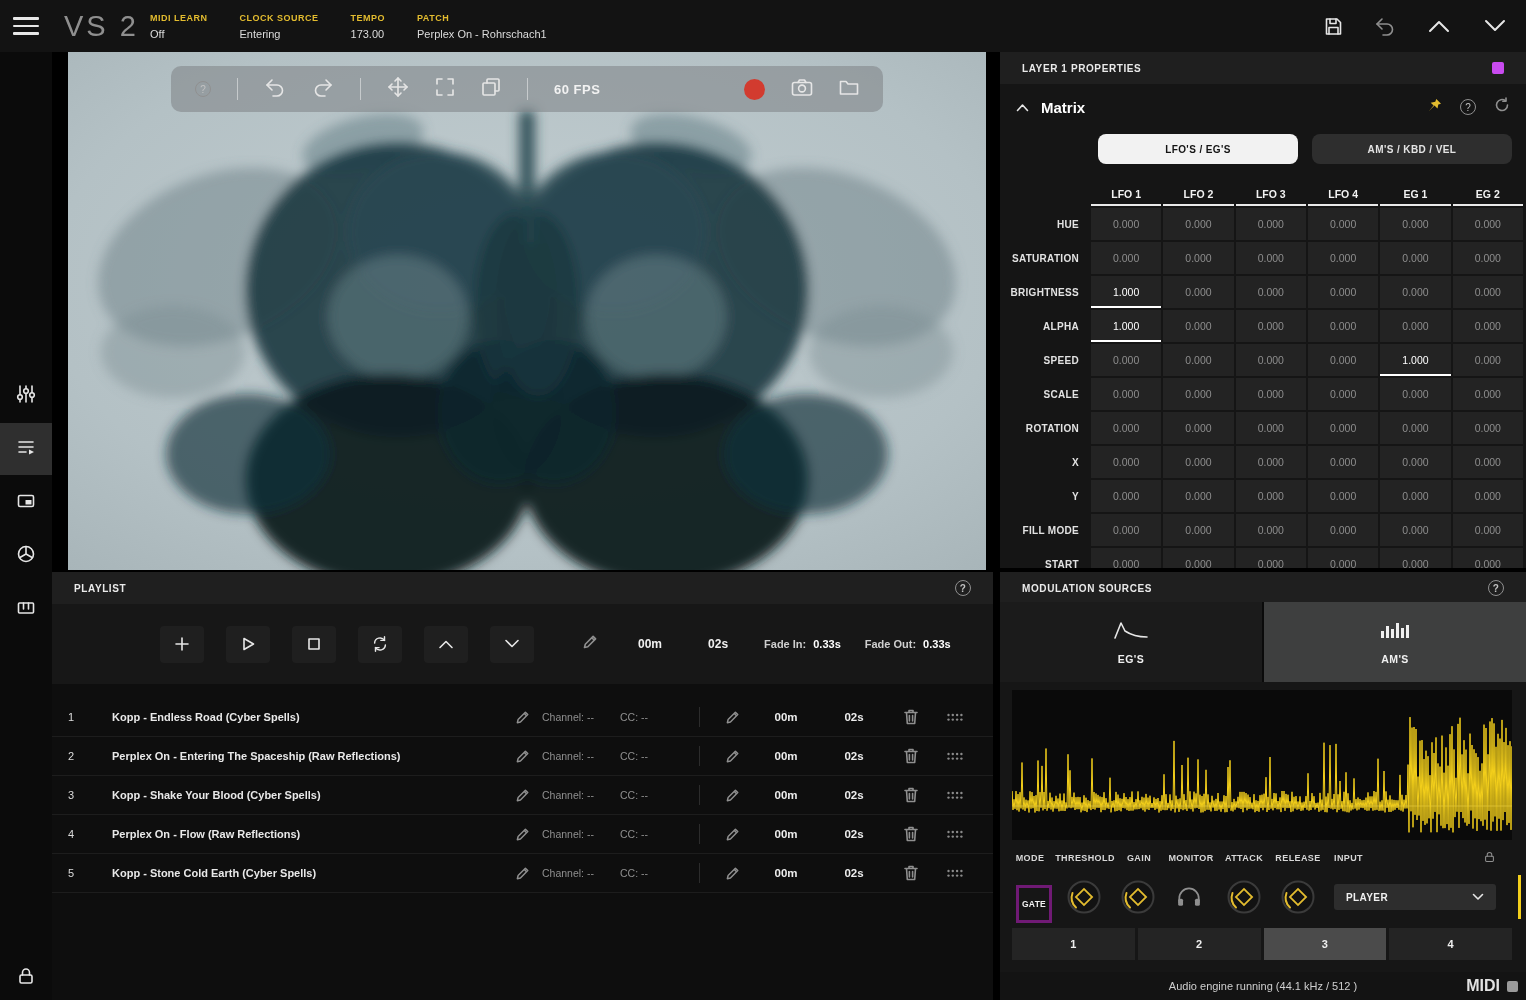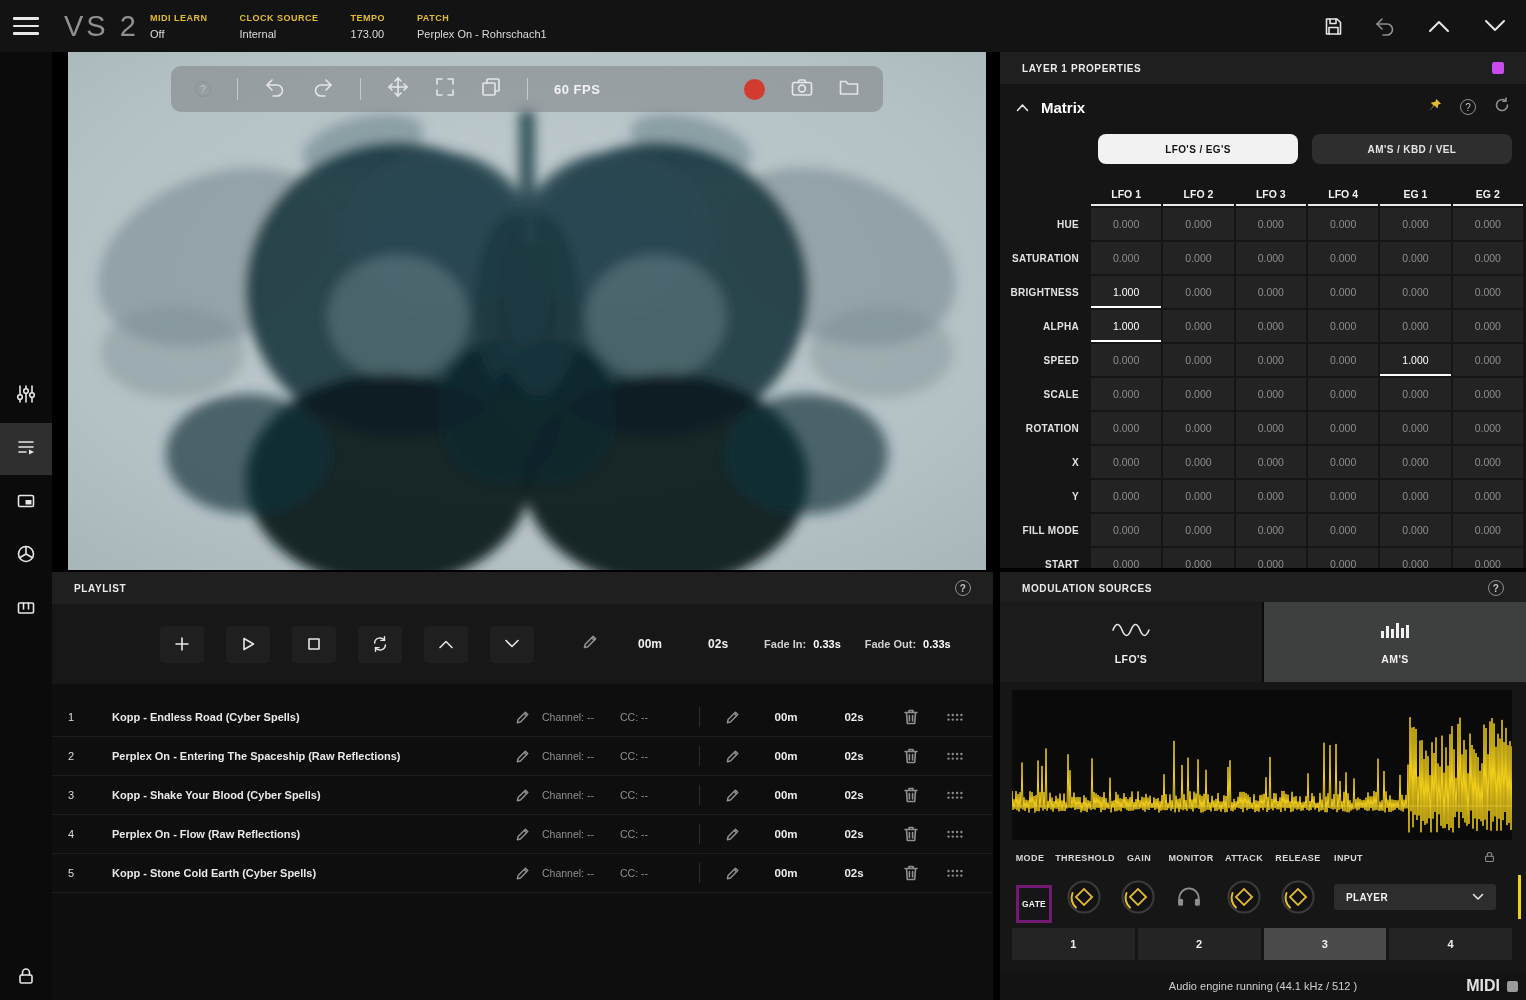--- a/index.html
+++ b/index.html
@@ -133,21 +133,21 @@
         <span></span>
       </div>
     <div class="logo">VS 2</div>
 
     <div class="tb-field">
       <div class="tb-label">MIDI LEARN</div>
       <div class="tb-value">Off</div>
     </div>
     <div class="tb-field">
       <div class="tb-label">CLOCK SOURCE</div>
-      <div class="tb-value">Internal</div>
+      <div class="tb-value">Entering</div>
     </div>
     <div class="tb-field">
       <div class="tb-label">TEMPO</div>
       <div class="tb-value">173.00</div>
     </div>
     <div class="tb-field">
       <div class="tb-label">PATCH</div>
       <div class="tb-value">Perplex On - Rohrschach1</div>
     </div>
 
@@ -698,25 +698,25 @@
 
   <section class="modpanel">
     <div class="panel-head">
       <span>MODULATION SOURCES</span>
       <span class="q" style="margin-left:auto">?</span>
     </div>
 
     <div class="mod-tabs">
       <div class="mod-tab">
         <span>
-          <svg width="40" height="20" viewBox="0 0 40 20" class="i">
-              <path d="M2 10q4.5-11 9 0t9 0t9 0t9 0"></path>
+          <svg width="36" height="20" viewBox="0 0 36 20" class="i">
+              <path d="M2 18 8 3l4 8q9 6 22 6"></path>
             </svg>
         </span>
-        <span class="lbl">LFO'S</span>
+        <span class="lbl">EG'S</span>
       </div>
       <div class="mod-tab active">
         <span>
           <svg width="34" height="20" viewBox="0 0 34 20">
               <g fill="#f0f0f0">
                 <rect x="3" y="11" width="3" height="7"></rect>
                 <rect x="8" y="6" width="3" height="12"></rect>
                 <rect x="13" y="9" width="3" height="9"></rect>
                 <rect x="18" y="3" width="3" height="15"></rect>
                 <rect x="23" y="8" width="3" height="10"></rect>

